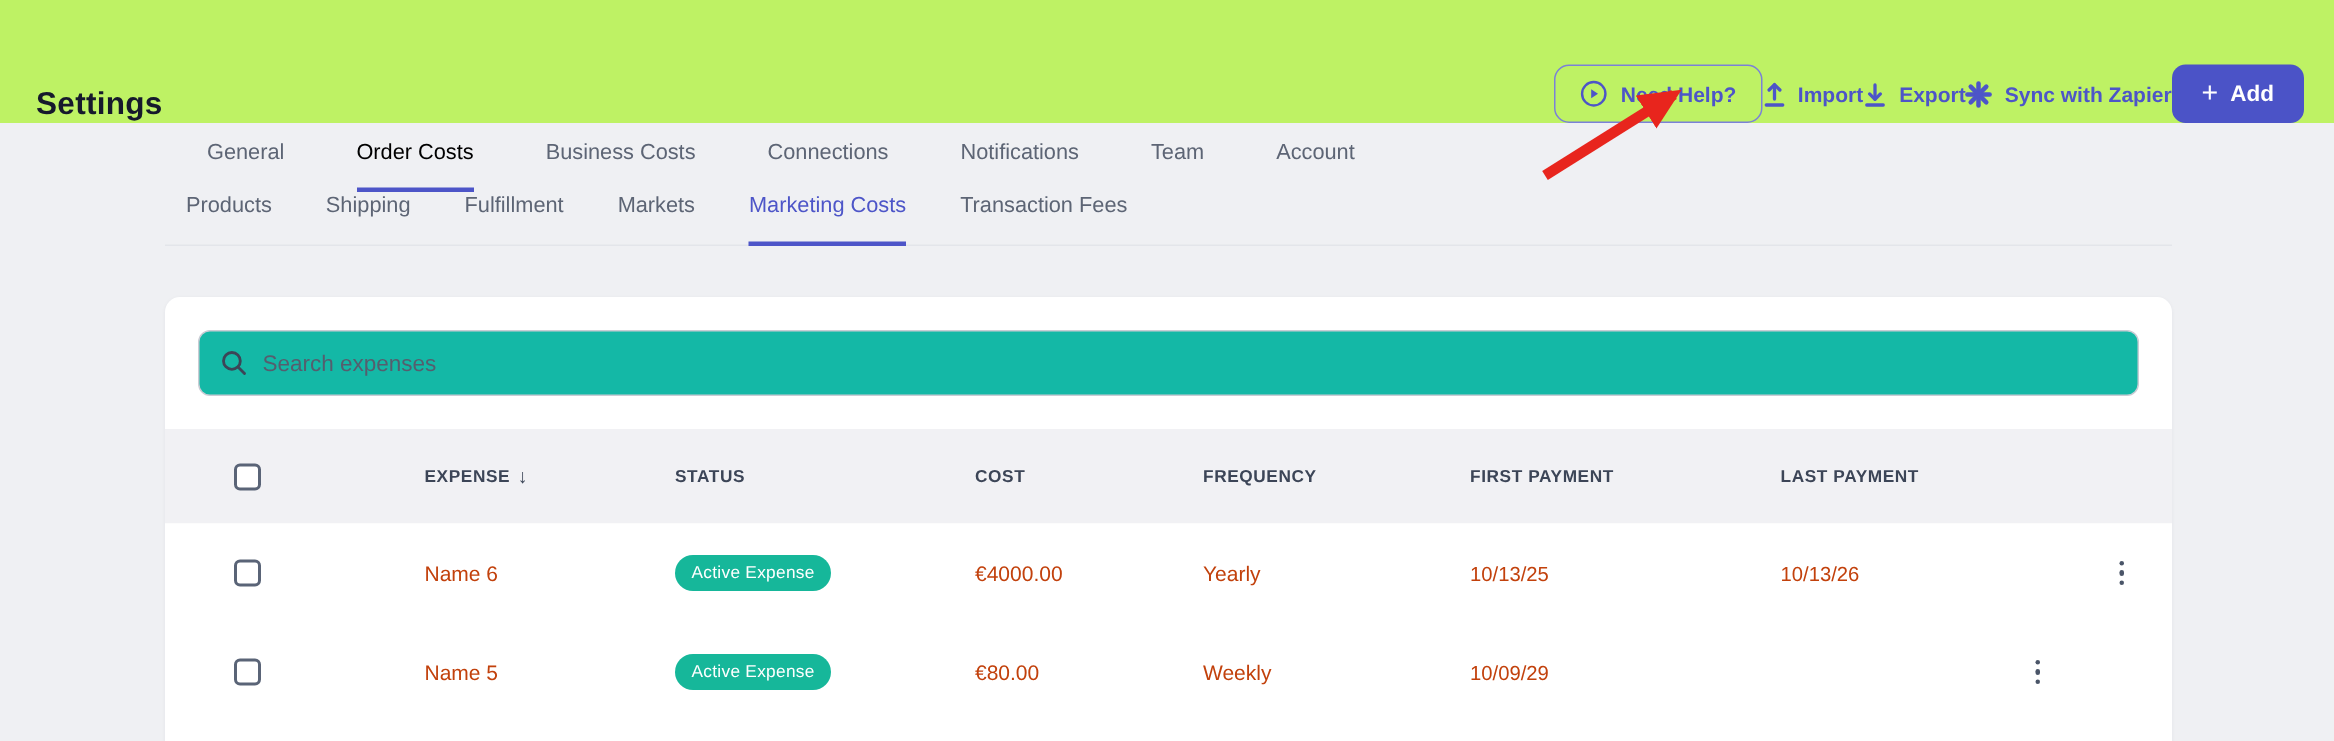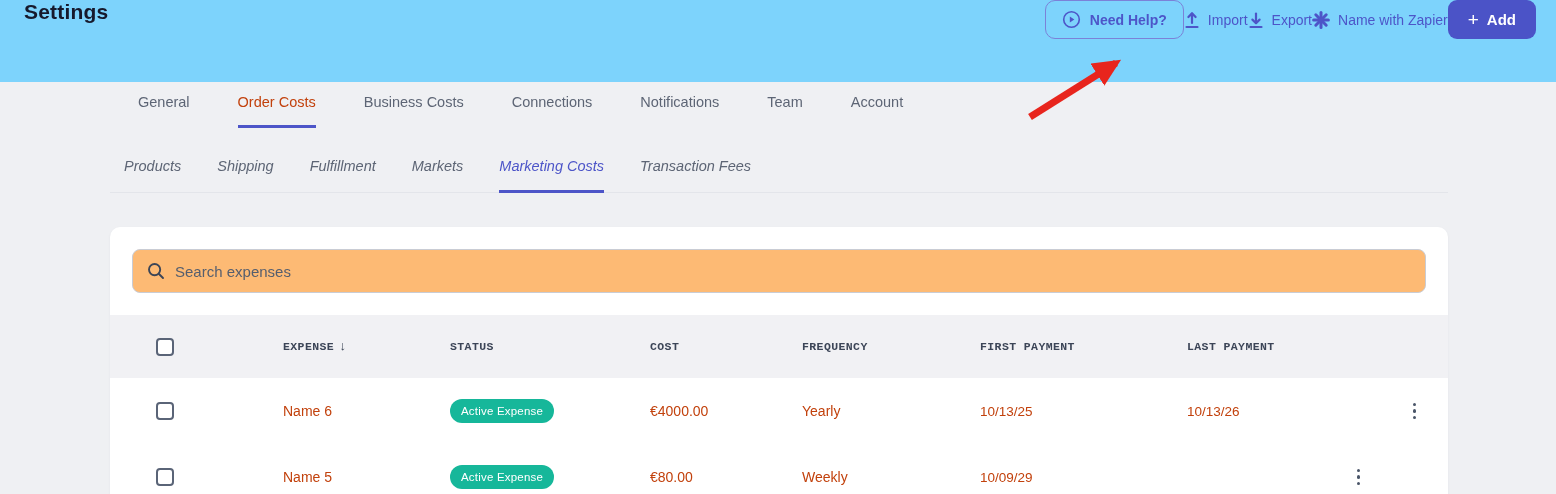--- a/index.html
+++ b/index.html
@@ -7,23 +7,23 @@
     width: 1556px; height: 494px;
     font-family: "Liberation Sans", sans-serif;
     background: #eff0f3;
     overflow: hidden;
     position: relative;
   }
 
   
   .topbar {
     height: 82px;
-    background: #7dd3fc;
+    background: #bef264;
     display: flex;
-    align-items: flex-start;
+    align-items: flex-end;
     justify-content: space-between;
     padding: 0 20px 0 24px;
   }
   .page-title {
     font-size: 21px;
     font-weight: 600;
     color: #16192c;
     letter-spacing: .2px;
   }
   .topbar-actions {
@@ -37,21 +37,21 @@
     background: transparent;
     padding: 9px 16px;
     color: #4d55c8;
     font-size: 14px; font-weight: 700;
     cursor: pointer;
     font-family: inherit;
   }
   .text-action {
     display: flex; align-items: center; gap: 8px;
     color: #4d55c8;
-    font-size: 14px; font-weight: 400;
+    font-size: 14px; font-weight: 700;
     background: none; border: none; cursor: pointer;
     font-family: inherit;
   }
   .add-btn {
     display: flex; align-items: center; gap: 8px;
     background: #4b53c7;
     color: #ffffff;
     border: none; border-radius: 9px;
     padding: 10px 20px;
     font-size: 15px; font-weight: 700;
@@ -67,29 +67,28 @@
     padding-top: 12px;
   }
   .tab1 {
     font-size: 14.5px;
     color: #5d6575;
     padding-bottom: 15px;
     cursor: pointer;
     border-bottom: 3px solid transparent;
     margin-left: 12px;
   }
-  .tab1.active { color: #c2410c; border-bottom-color: #4d55c8; }
+  .tab1.active { color: #000000; border-bottom-color: #4d55c8; }
 
   
   .tabs-secondary-wrap {
     margin-left: 110px;
     width: 1338px;
     border-bottom: 1px solid #e3e5ea;
-    margin-top: 30px;
-    font-style: italic;
+    margin-top: 1px;
   }
   .tabs-secondary {
     display: flex; gap: 36px;
     margin-left: 14px;
   }
   .tab2 {
     font-size: 14.5px;
     color: #5d6575;
     padding-bottom: 16px;
     cursor: pointer;
@@ -109,21 +108,21 @@
     overflow: hidden;
   }
   .search-wrap {
     margin: 22px;
     height: 44px;
     border: 1px solid #c9ccd4;
     border-radius: 8px;
     display: flex; align-items: center;
     padding: 0 14px;
     gap: 10px;
-    background: #fdba74;
+    background: #14b8a6;
   }
   .search-input {
     border: none; outline: none;
     font-size: 15px;
     color: #2a3342;
     flex: 1;
     font-family: inherit;
     background: transparent;
   }
   .search-input::placeholder { color: #555e6e; opacity: 1; }
@@ -138,21 +137,21 @@
   .thead {
     background: #f1f1f4;
     height: 63px;
     margin-top: 14px;
   }
   .th {
     font-size: 11.5px;
     font-weight: 700;
     color: #3c4557;
     letter-spacing: .4px;
-    display: flex; align-items: center; gap: 5px; font-family: Liberation Mono, monospace;
+    display: flex; align-items: center; gap: 5px;
   }
   .sort-glyph { font-size: 13px; font-weight: 400; color: #3c4557; }
   .trow { height: 66px; background: #fff; }
   .td { font-size: 14px; color: #c2410c; }
   .td.date { font-size: 13.5px; }
   .checkbox {
     width: 18px; height: 18px;
     border: 2px solid #5a6477;
     border-radius: 4px;
     margin-left: 46px;
@@ -225,21 +224,21 @@
 
     <button class="text-action">
       <span style="display:flex">
         <svg width="18" height="18" viewBox="0 0 18 18" fill="none" stroke="#4d55c8" stroke-width="3" stroke-linecap="round">
           <path d="M9 1.6 V16.4"></path>
           <path d="M1.6 9 H16.4"></path>
           <path d="M3.8 3.8 L14.2 14.2"></path>
           <path d="M14.2 3.8 L3.8 14.2"></path>
         </svg>
       </span>
-      <span>Name with Zapier</span>
+      <span>Sync with Zapier</span>
     </button>
 
     <button class="add-btn">
       <span class="add-plus">+</span>
       <span>Add</span>
     </button>
 
   </div>
 </div>
 

